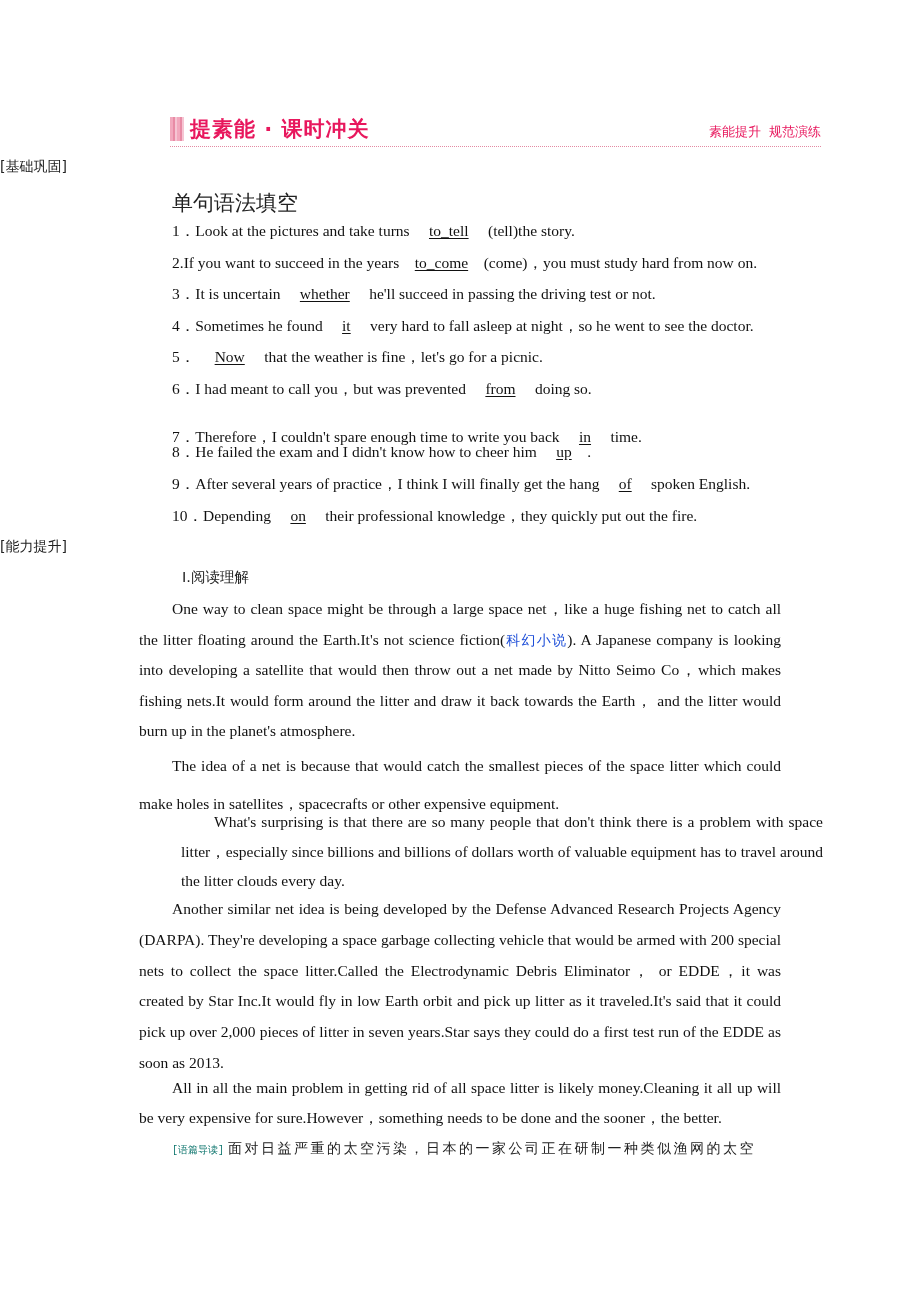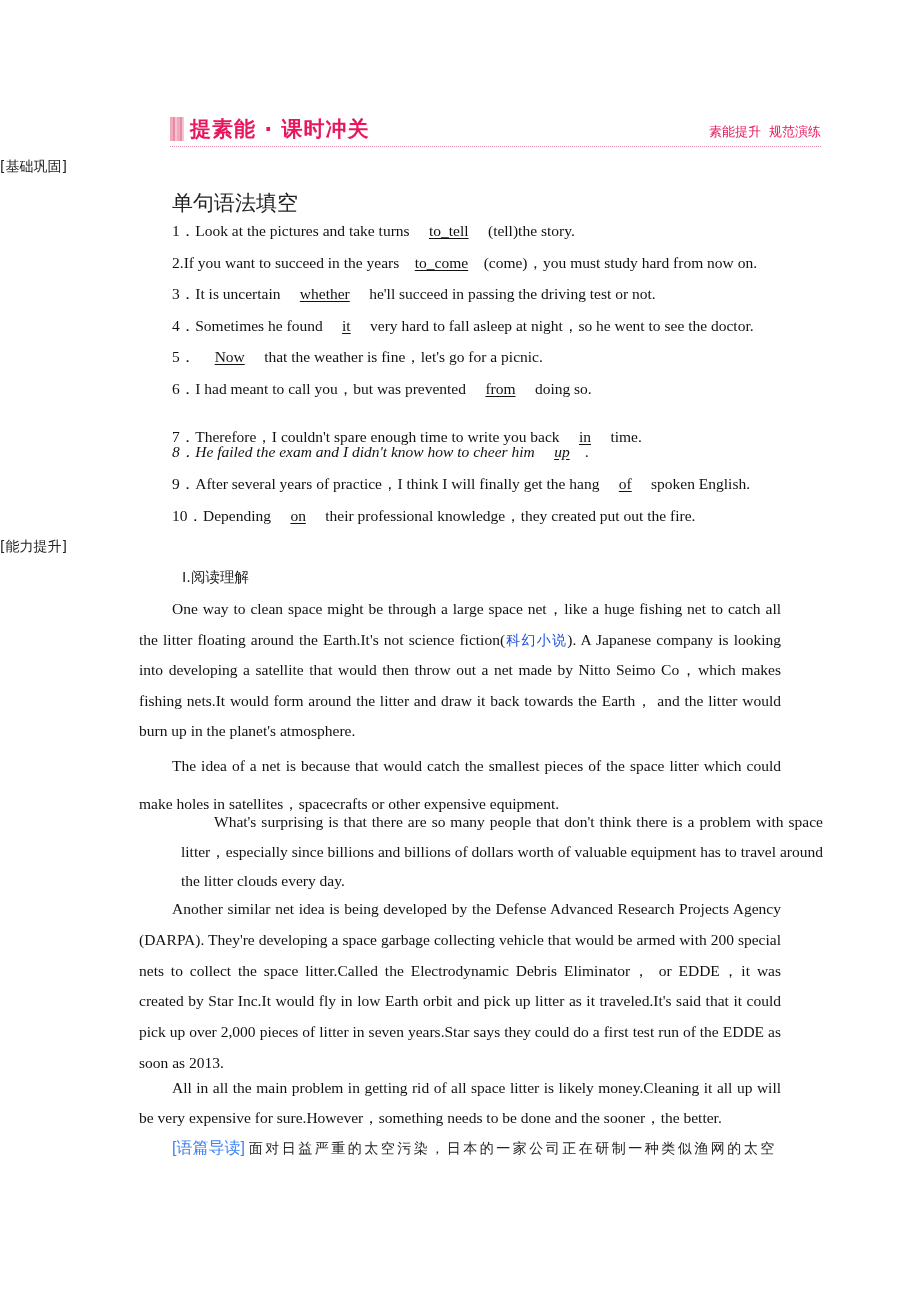--- a/index.html
+++ b/index.html
@@ -22,21 +22,21 @@
                     font-family: "DejaVu Sans", sans-serif; font-size: 14px; color: #222; }
   .sub-heading { position: absolute; font-family: "DejaVu Sans", sans-serif; font-size: 21px; color: #222; }
 
   .q { position: absolute; left: 172px; font-size: 15.5px; white-space: pre; line-height: 20px; color: #111; }
   .ans { text-decoration: underline; text-underline-offset: 2px; }
 
   .para { position: absolute; left: 139px; width: 642px; font-size: 15.5px; line-height: 30.5px;
           text-align: justify; text-align-last: left; color: #111; }
   .indent { text-indent: 33px; }
   .cn { font-family: "DejaVu Sans", sans-serif; font-size: 14px; color: #1d4ed8; }
-  .guide-label { font-family: Liberation Sans, sans-serif; font-size: 16px; color: #3b82f6; }
+  .guide-label { font-family: Liberation Mono, monospace; font-size: 10px; color: #0f766e; }
   .guide-text { font-family: "DejaVu Sans", sans-serif; font-size: 14px; color: #222; letter-spacing: 2.5px; }
 </style>
 </head>
 <body>
 
 <div class="page">
 
   <div class="banner">
     <div class="banner-bar"></div>
     <div class="banner-title">提素能 · 课时冲关</div>
@@ -55,25 +55,25 @@
   <div class="q" style="top:284px;"><span>3．</span><span>It is uncertain</span>     <span class="ans">whether</span>     <span>he'll succeed in passing the driving test or not.</span></div>
 
   <div class="q" style="top:316px;"><span>4．</span><span>Sometimes he found</span>     <span class="ans">it</span>     <span>very hard to fall asleep at night，so he went to see the doctor.</span></div>
 
   <div class="q" style="top:347px;"><span>5．</span>     <span class="ans">Now</span>     <span>that the weather is fine，let's go for a picnic.</span></div>
 
   <div class="q" style="top:379px;"><span>6．</span><span>I had meant to call you，but was prevented</span>     <span class="ans">from</span>     <span>doing so.</span></div>
 
   <div class="q" style="top:427px;"><span>7．</span><span>Therefore，I couldn't spare enough time to write you back</span>     <span class="ans">in</span>     <span>time.</span></div>
 
-  <div class="q" style="top:442px;font-style:italic;"><span>8．</span><span>He failed the exam and I didn't know how to cheer him</span>     <span class="ans">up</span>    <span>.</span></div>
+  <div class="q" style="top:442px;"><span>8．</span><span>He failed the exam and I didn't know how to cheer him</span>     <span class="ans">up</span>    <span>.</span></div>
 
   <div class="q" style="top:474px;"><span>9．</span><span>After several years of practice，I think I will finally get the hang</span>     <span class="ans">of</span>     <span>spoken English.</span></div>
 
-  <div class="q" style="top:506px;"><span>10．</span><span>Depending</span>     <span class="ans">on</span>     <span>their professional knowledge，they created put out the fire.</span></div>
+  <div class="q" style="top:506px;"><span>10．</span><span>Depending</span>     <span class="ans">on</span>     <span>their professional knowledge，they quickly put out the fire.</span></div>
 
   <div class="center-heading" style="top:538px;">[能力提升]</div>
   <div class="sub-heading" style="left:182px; top:568px; font-size:14.5px;">Ⅰ.阅读理解</div>
 
   <div class="para indent" style="top:594px;"><span>One way to clean space might be through a large space net，like a huge fishing net to catch all the litter floating around the Earth.It's not science fiction(</span><span class="cn">科幻小说</span><span>).  A Japanese company is looking into developing a satellite that would then throw out a net made by Nitto Seimo Co，which makes fishing nets.It would form around the litter and draw it back towards the Earth， and the litter would burn up in the planet's atmosphere.</span></div>
 
   <div class="para indent" style="top:747px; line-height:38px;">The idea of a net is because that would catch the smallest pieces of the space litter which could make holes in satellites，spacecrafts or other expensive equipment.</div>
 
   <div class="para indent" style="top:807px; line-height:29.5px;margin-left:42px;">What's surprising is that there are so many people that don't think there is a problem with space litter，especially since billions and billions of dollars worth of valuable equipment has to travel around the litter clouds every day.</div>
 

